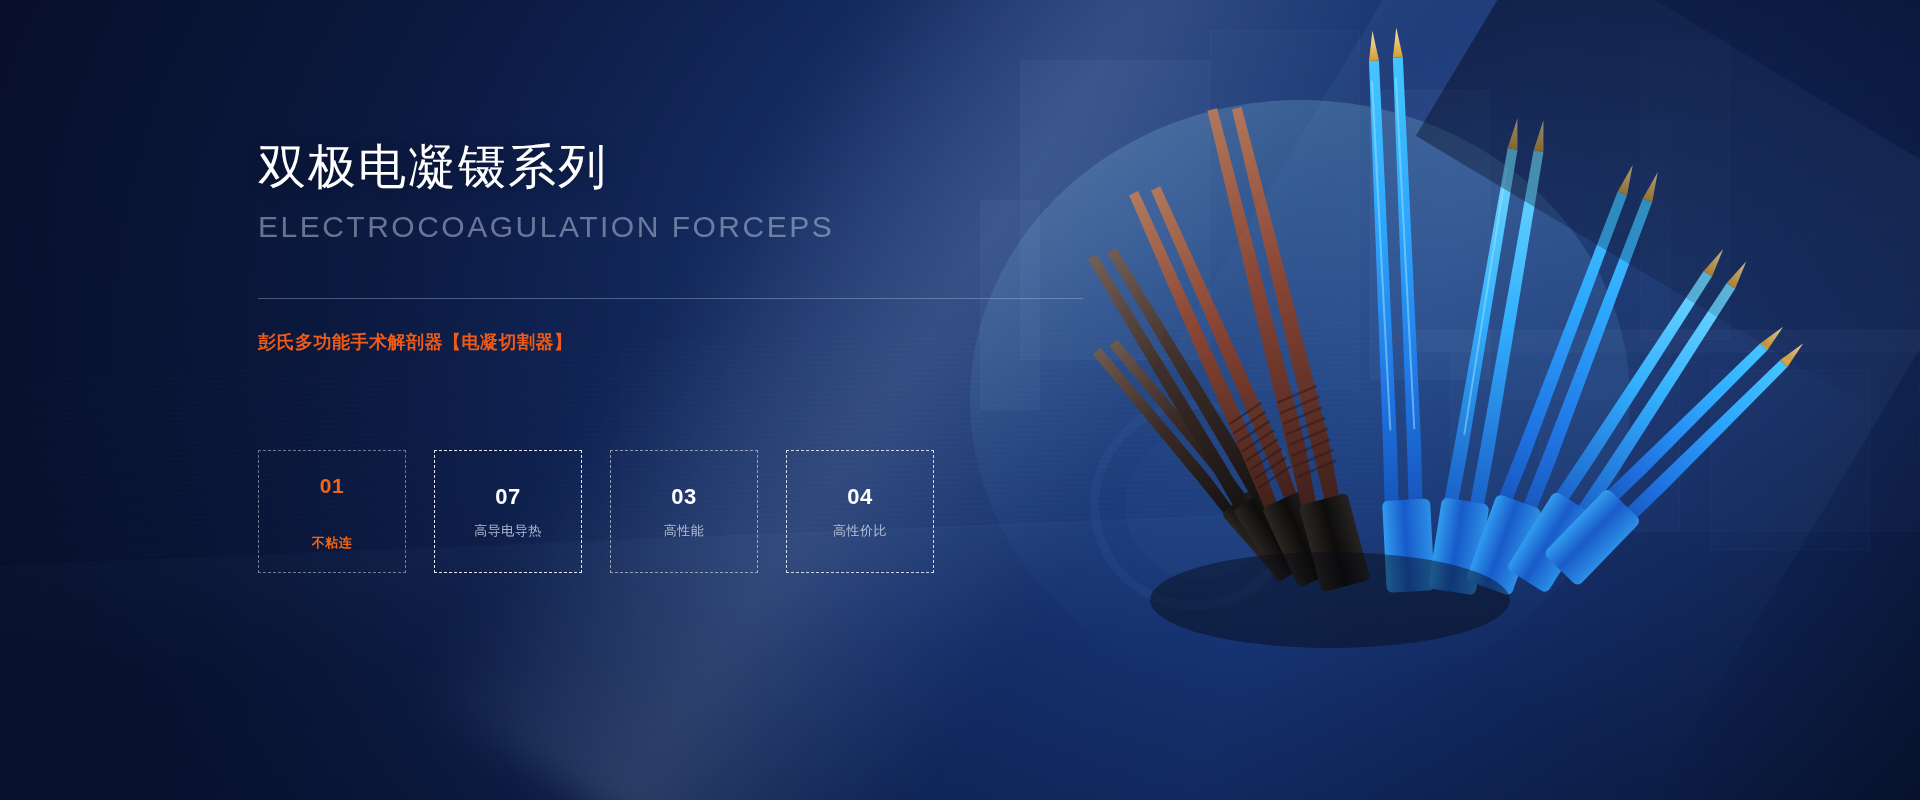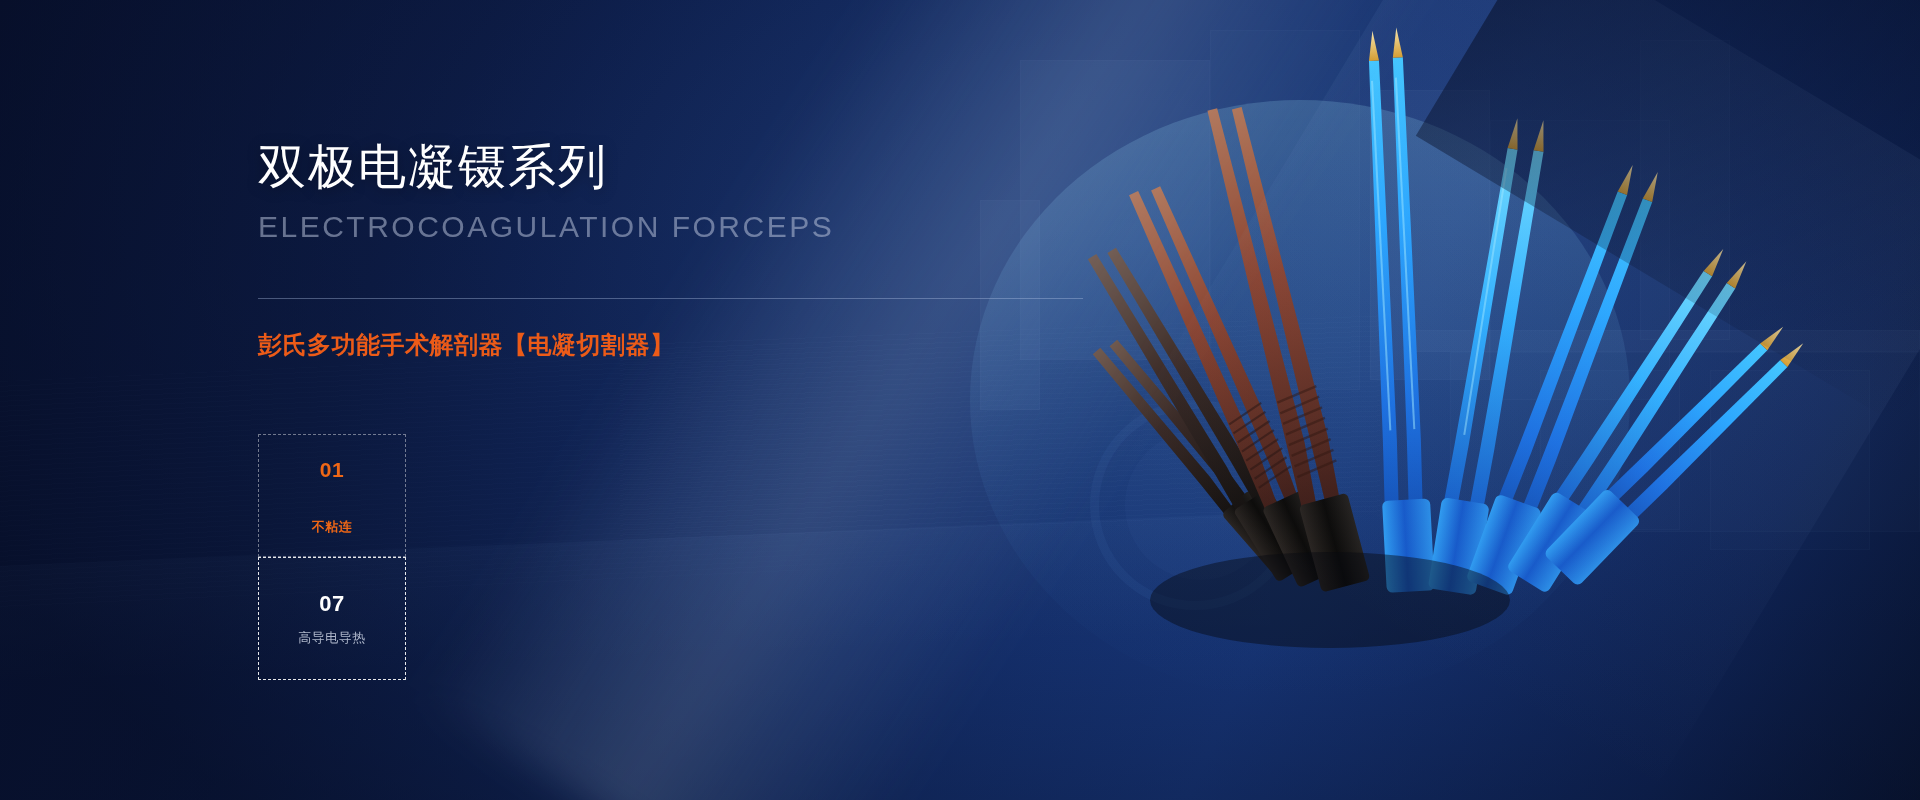--- a/index.html
+++ b/index.html
@@ -141,31 +141,30 @@
     letter-spacing:2.5px; line-height:1;
     white-space:nowrap;
   }
   .divider {
     position:absolute; left:0; top:298px;
     width:825px; height:1px;
     background:rgba(175,195,230,0.38);
   }
   .subtitle {
     position:absolute; left:0; top:333px;
-    font-size:24px; font-weight:700;
+    font-size:18px; font-weight:700;
     color:#ec5b18;
     letter-spacing:0.5px; line-height:1;
     white-space:nowrap;
   }
 
   
   .features {
-    position:absolute; left:0; top:434px;
+    position:absolute; left:0; top:450px;
     display:flex;
-    flex-direction:column;
   }
   .feature-box {
     width:148px; height:123px;
     margin-right:28px;
     border:1px dashed rgba(255,255,255,0.40);
     display:flex;
     flex-direction:column;
     align-items:center;
     justify-content:center;
   }
@@ -365,18 +364,26 @@
       <div class="feature-box b1 accent">
         <div class="feature-num">01</div>
         <div class="feature-label">不粘连</div>
       </div>
 
       <div class="feature-box b2">
         <div class="feature-num">07</div>
         <div class="feature-label">高导电导热</div>
       </div>
 
-
+      <div class="feature-box b3">
+        <div class="feature-num">03</div>
+        <div class="feature-label">高性能</div>
+      </div>
+
+      <div class="feature-box b4">
+        <div class="feature-num">04</div>
+        <div class="feature-label">高性价比</div>
+      </div>
 
     </div>
   </div>
 
 </div>
 
 </body></html>

